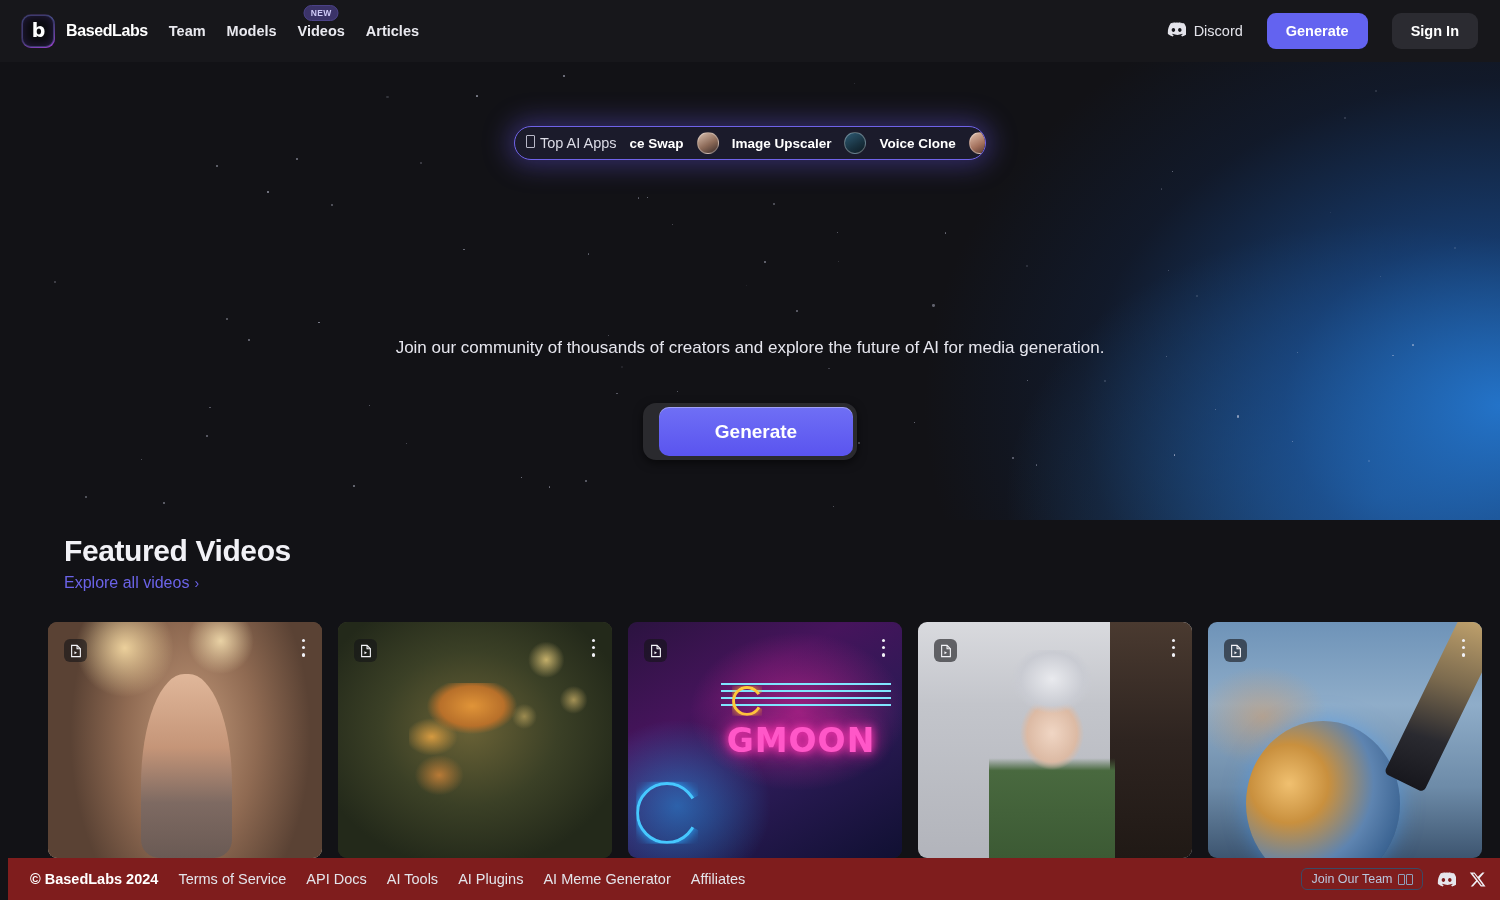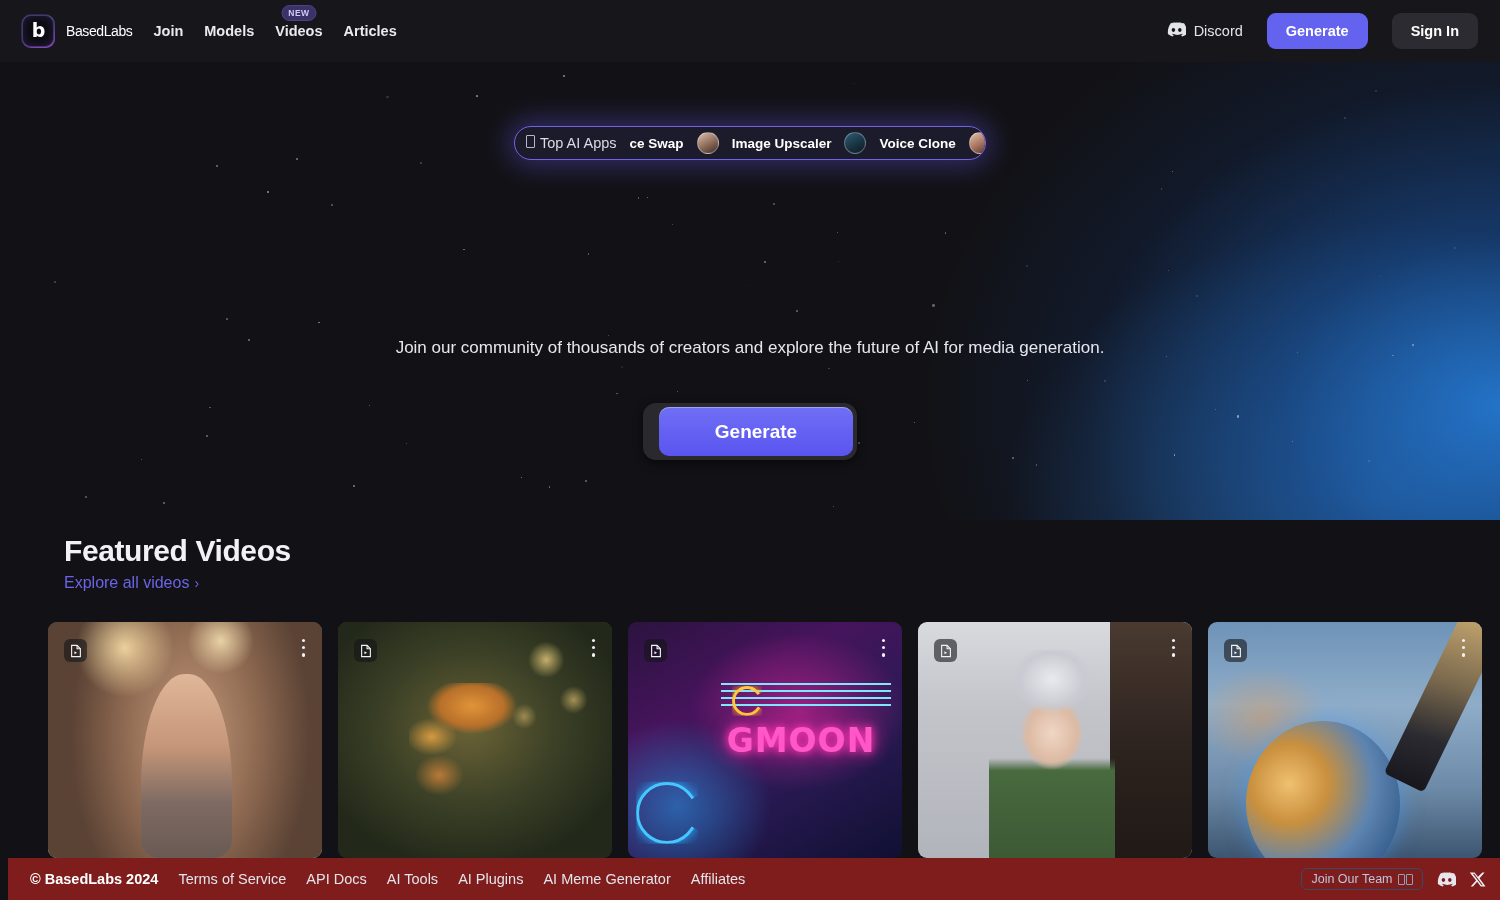--- a/index.html
+++ b/index.html
@@ -31,21 +31,21 @@
   .logo-box::after{
     content:""; position:absolute; inset:-1.5px; border-radius:9px;
     background:linear-gradient(160deg,#4ea3e0 0%,#2b2b55 45%,#a23ad0 100%);
     z-index:-1;
   }
   .logo-glyph{
     font-weight:800; font-size:19px; color:#fff; line-height:1;
     font-family:"DejaVu Sans", sans-serif; letter-spacing:-1px;
     transform:translateY(-1px);
   }
-  #brand-name{ font-size:14px; font-weight:400; letter-spacing:-.4px; color:#fff; }
+  #brand-name{ font-size:16px; font-weight:700; letter-spacing:-.4px; color:#fff; }
 
   #main-nav{ display:flex; align-items:center; gap:21px; margin-left:21px; }
   .nav-link{
     position:relative; font-size:14.5px; font-weight:700; color:#e9e9ef;
     cursor:pointer; white-space:nowrap;
   }
   .new-badge{
     position:absolute; top:-18px; left:50%; transform:translateX(-50%);
     background:#3b3368; color:#cfcaf6;
     font-size:8.5px; font-weight:700; letter-spacing:.4px;
@@ -290,21 +290,21 @@
 <div id="header">
   <div id="brand">
     <span class="logo-box">
       <span class="logo-glyph">b</span>
     </span>
     <span id="brand-name">BasedLabs</span>
   </div>
 
   <nav id="main-nav">
     <span class="nav-link">
-      <span>Join</span>
+      <span>Team</span>
     </span>
     <span class="nav-link">
       <span>Models</span>
     </span>
     <span class="nav-link">
       <span class="new-badge">NEW</span>
       <span>Videos</span>
     </span>
     <span class="nav-link">
       <span>Articles</span>

